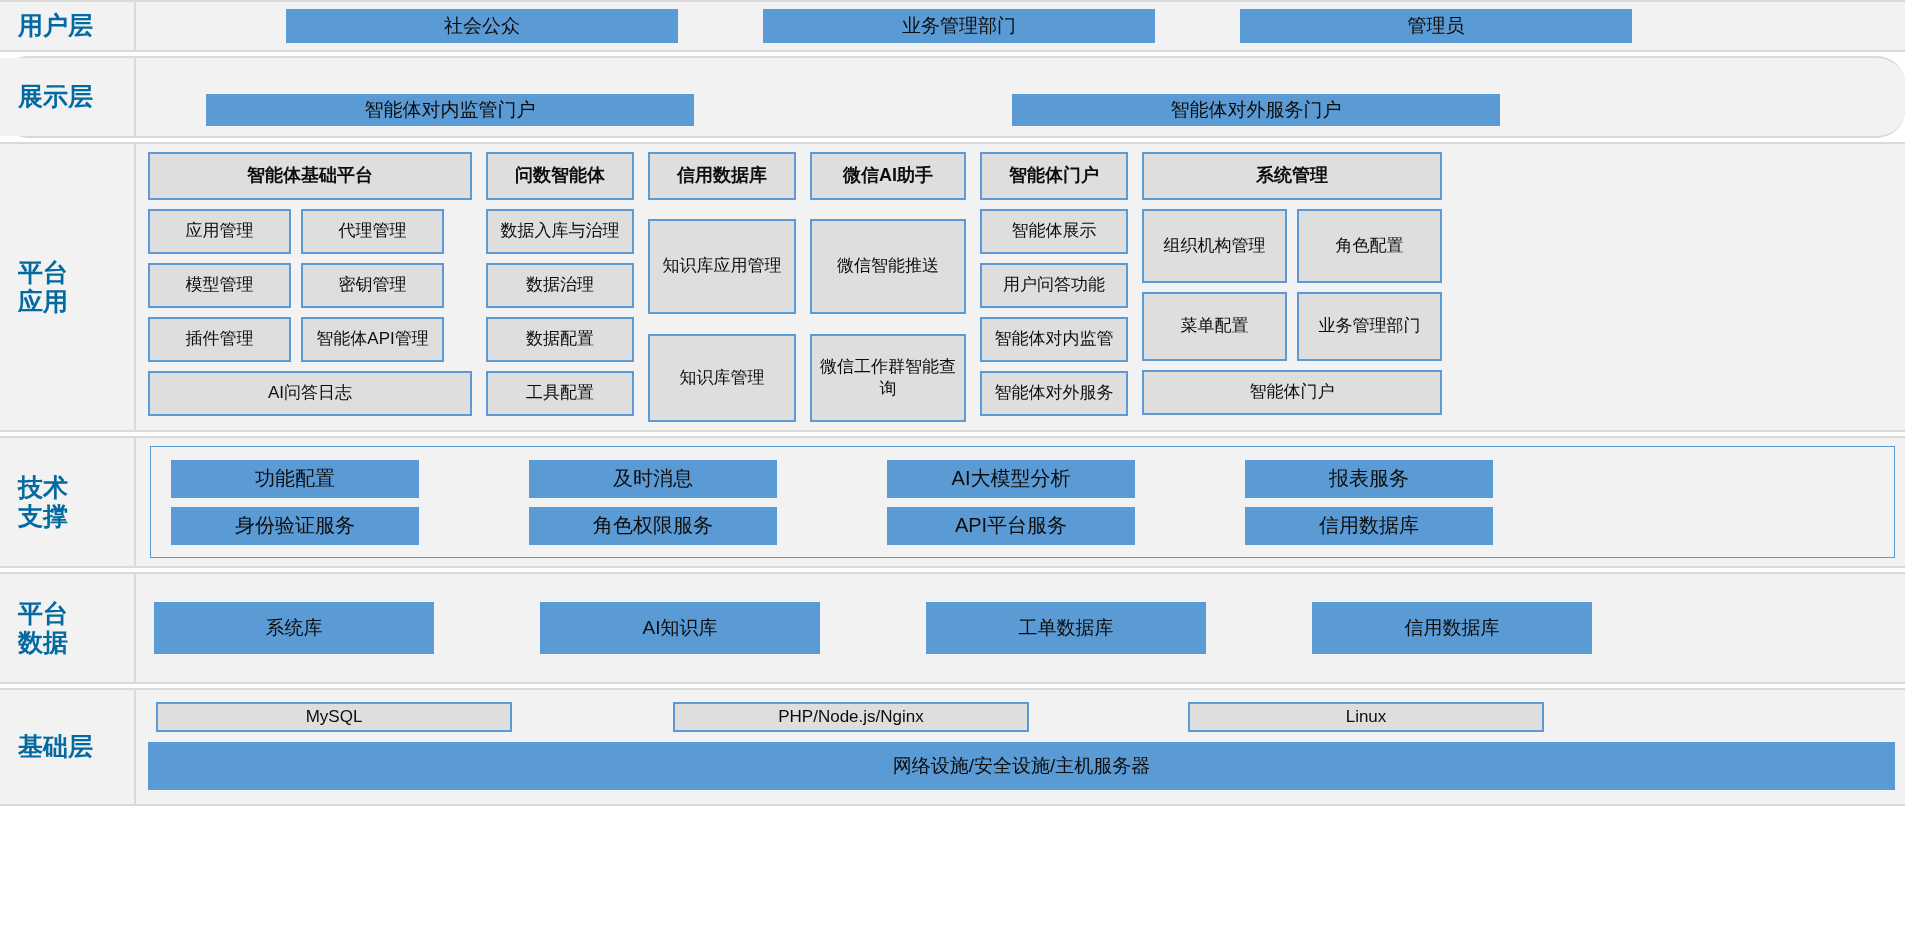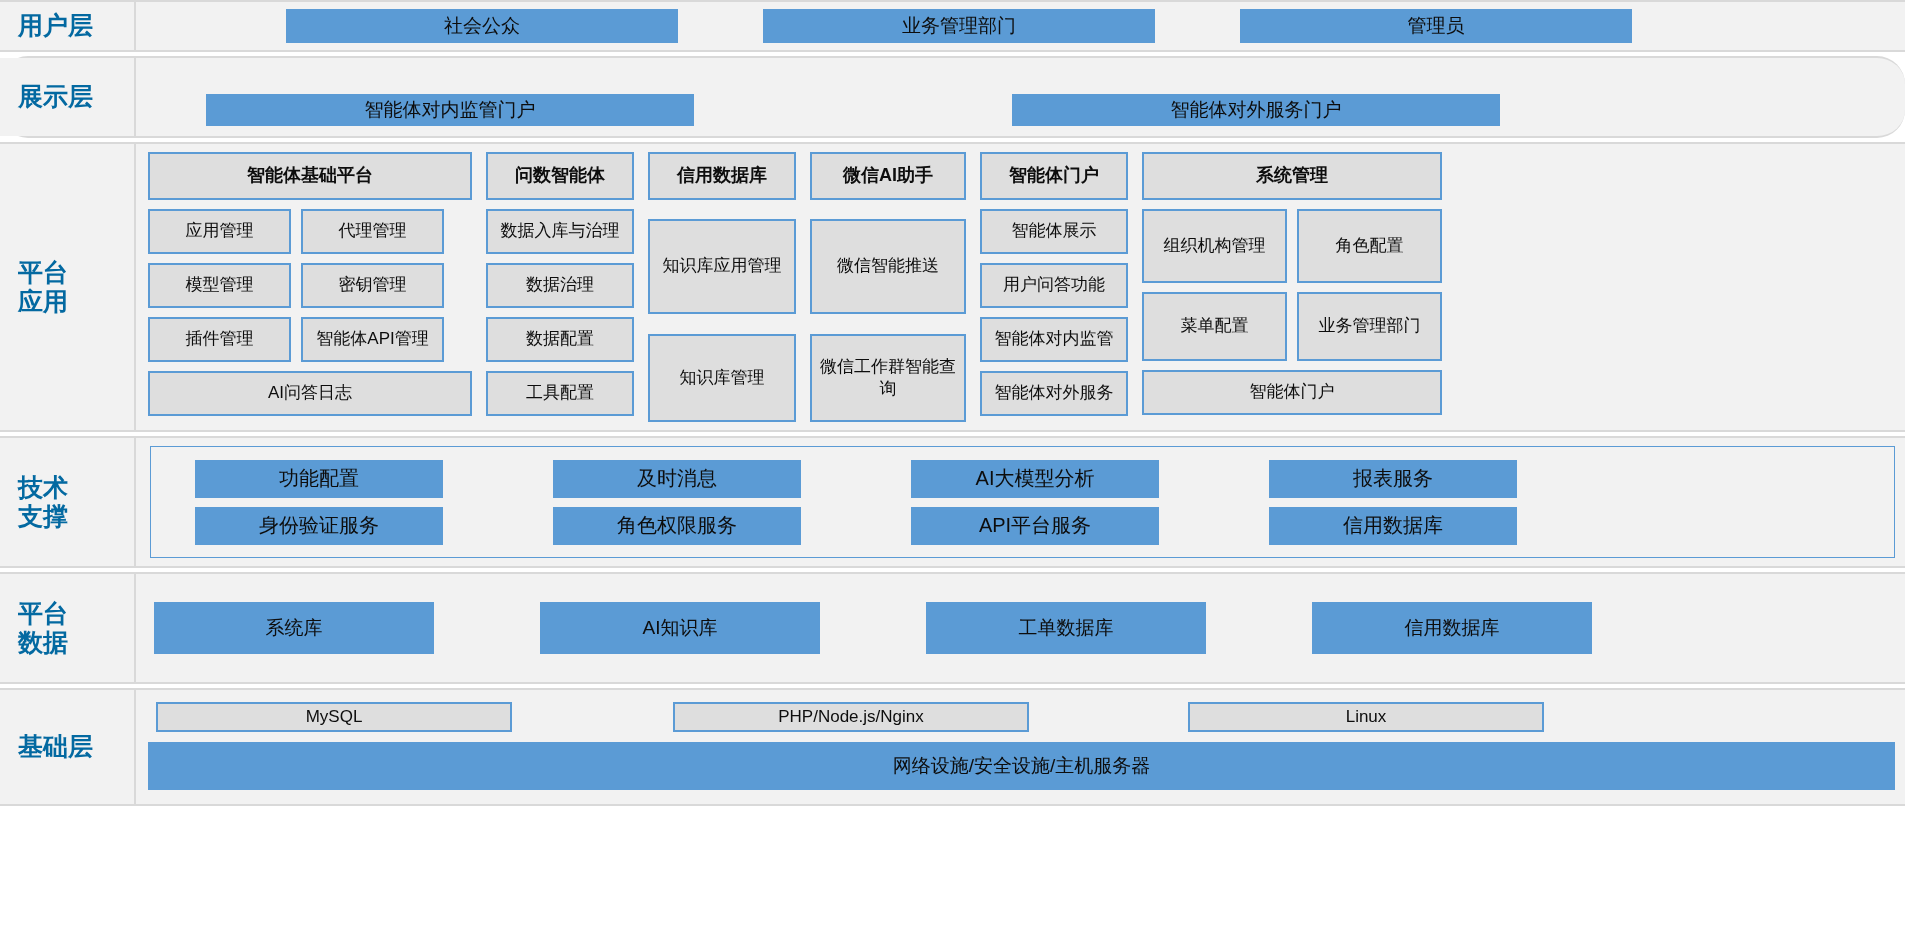--- a/index.html
+++ b/index.html
@@ -118,21 +118,21 @@
   #band-tech { height: 132px; }
   #band-tech .band-body { padding: 8px 10px 8px 14px; height: 100%; }
   .tech-wrap {
     border: 1px solid #5b9bd5;
     width: 100%;
     height: 100%;
     display: flex;
     flex-direction: column;
     justify-content: center;
     gap: 9px;
-    padding: 8px 26px;
+    padding: 8px 2px;
     background: #f2f2f2;
   }
   .tech-row { display: flex; gap: 110px; justify-content: flex-start; padding-left: 18px; }
   .tech-row .blue-box { width: 248px; height: 38px; font-size: 20px; }
 
   
   #band-data { height: 112px; }
   #band-data .band-body { padding: 0 10px 0 12px; height: 100%; }
   .data-row { display: flex; gap: 106px; width: 100%; padding-left: 6px; }
   .data-row .blue-box { width: 280px; height: 52px; font-size: 19px; }

